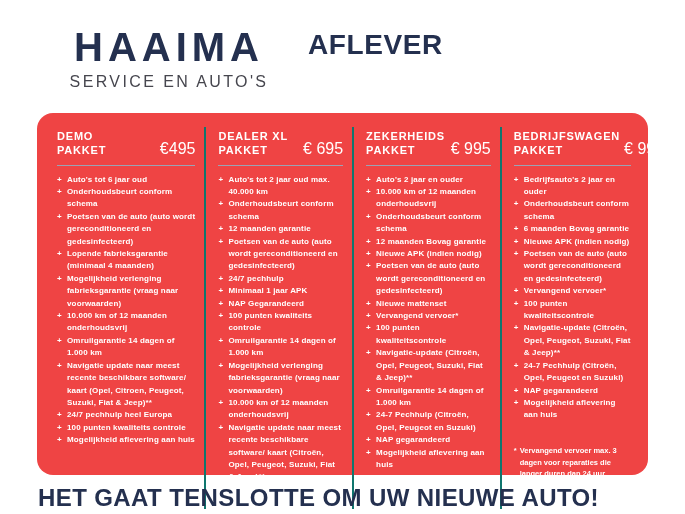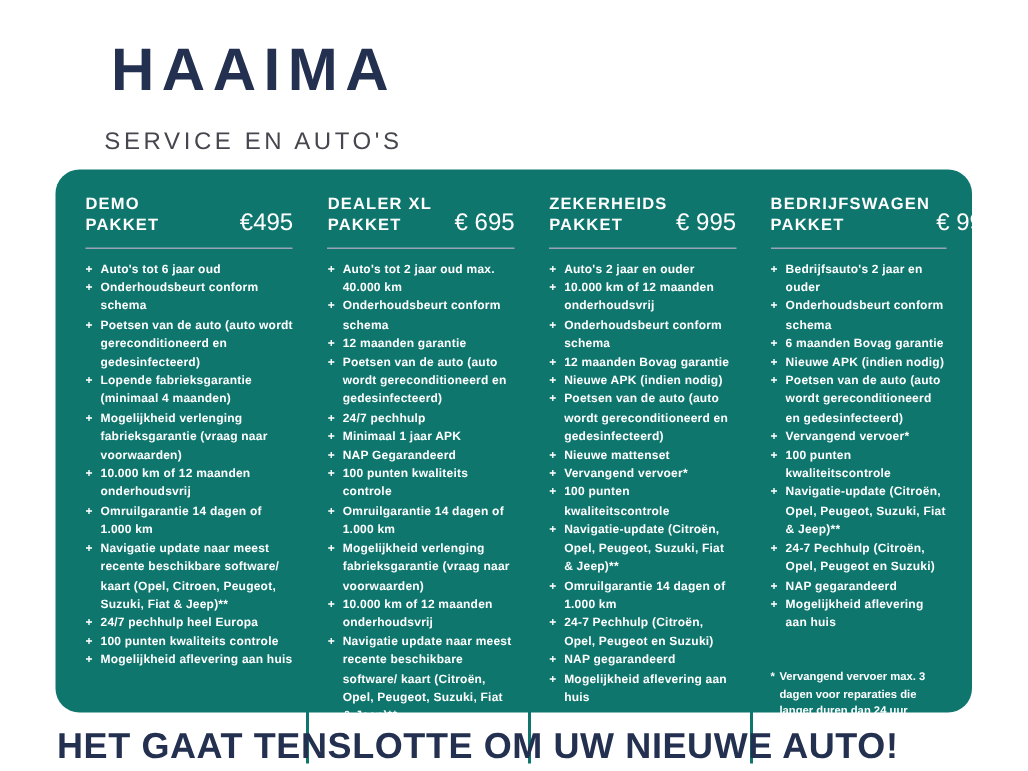--- a/index.html
+++ b/index.html
@@ -14,32 +14,32 @@
   .header { position:relative; height:113px;padding-left:32px; }
   .logo {
     position:absolute; left:58px; top:27px; width:222px; text-align:center;
   }
   .logo-title {
     font-size:40px; font-weight:800; letter-spacing:5px;
     color:#24304f; line-height:1;
   }
   .logo-subtitle {
     font-size:16px; font-weight:400; letter-spacing:2.4px;
-    color:#46464e; margin-top:19px; white-space:nowrap;
+    color:#46464e; margin-top:6px; white-space:nowrap;
   }
   .page-title {
     position:absolute; left:308px; top:30px;
     font-size:28px; font-weight:800; letter-spacing:0.6px;
     color:#24304f; line-height:1.07;
   }
   
   .card {
     box-sizing:border-box;
     margin:0 37px; height:362px;
-    background:#0f766e; border-radius:16px;
+    background:#ef4444; border-radius:16px;
     padding:14px 8px 12px 8px;
     display:grid;
     grid-template-columns:1.08fr 1fr 1fr 0.95fr;
   }
   .col {
     box-sizing:border-box;
     padding:2px 9px 0 12px;
     display:flex; flex-direction:column;
     min-width:0;
   }
@@ -76,20 +76,21 @@
 </style>
 </head>
 <body>
 
 <div class="header">
   <div class="logo">
     <div class="logo-title">HAAIMA</div>
     <div class="logo-subtitle">SERVICE EN AUTO'S</div>
   </div>
   <div class="page-title">
+    <div>AFLEVER</div>
   </div>
 </div>
 
 <div class="card" id="packages-card">
     <section class="col">
       <div class="col-head">
         <div class="pkg-name">
           <div>DEMO</div>
           <div>PAKKET</div>
         </div>

